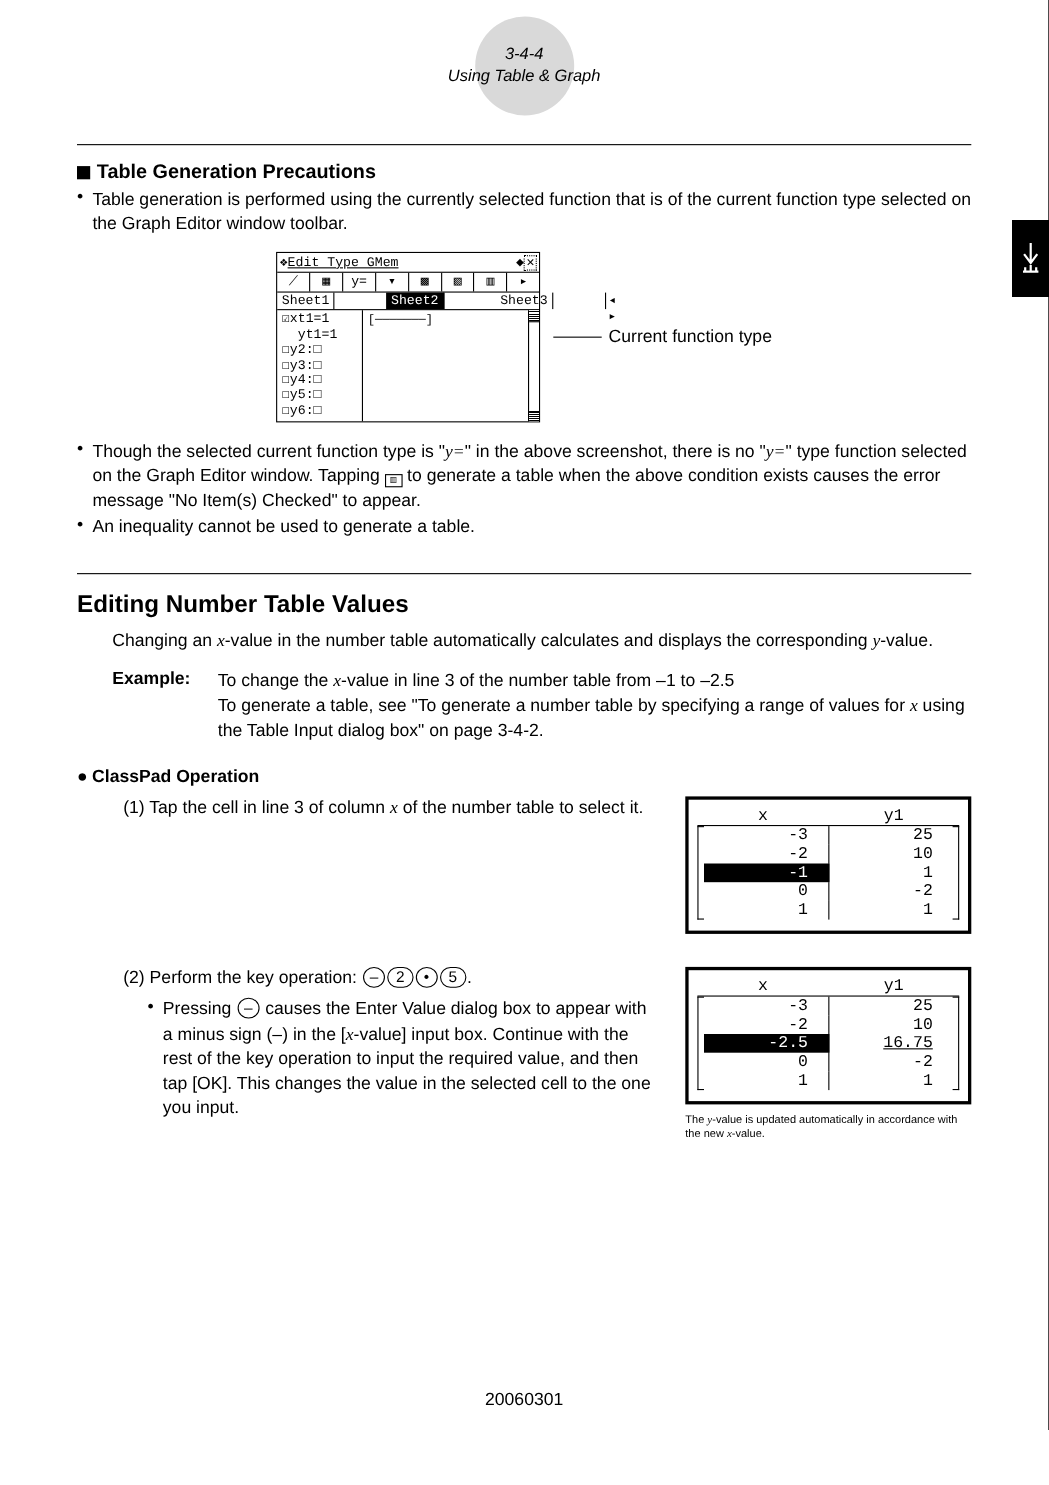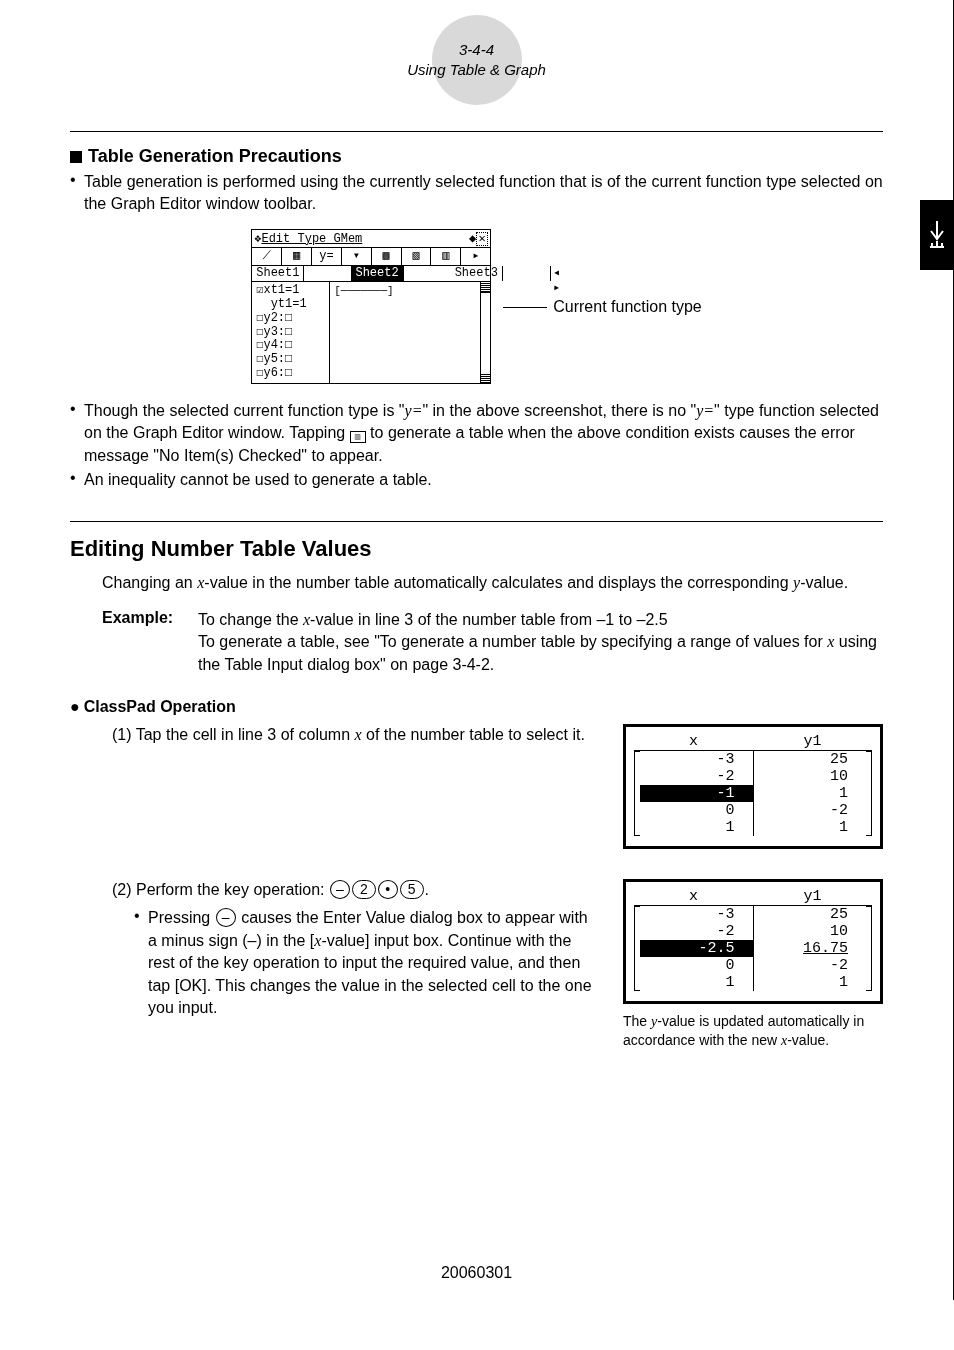--- a/index.html
+++ b/index.html
@@ -121,21 +121,21 @@
     padding: 6px 8px 10px 8px;
     font-family: "Courier New", monospace;
     font-size: 15px;
   }
   .ntable .hdr { display: flex; border-bottom: 1px solid #000; }
   .ntable .hdr div { flex: 1; text-align: center; }
   .ntable .row { display: flex; }
   .ntable .row div { flex: 1; text-align: right; padding-right: 18px; }
   .ntable .row .sel { background: #000; color: #fff; padding-right: 18px; }
   .ntable .brk { border-right: 1px solid #000; }
-  .foot-caption { font-size: 14px; margin-top: 8px; line-height: 1.3; }
+  .foot-caption { font-size: 10px; margin-top: 8px; line-height: 1.3; }
   .key { font-family: Arial; display: inline-block; border: 1px solid #000; border-radius: 10px; padding: 0 7px; font-size: 14px; line-height: 17px; vertical-align: 1px; margin: 0 1px;}
   .key.round { border-radius: 50%; width: 20px; padding: 0; text-align: center; }
   .tiny-icon { display: inline-block; border: 1px solid #000; width: 16px; height: 12px; vertical-align: -1px; font-size: 7px; text-align: center; line-height: 10px; }
   .footer-pn { text-align: center; font-size: 16px; position: absolute; bottom: 18px; left: 0; right: 0; }
 </style>
 </head>
 <body>
 
 <div class="side-tab">
   <svg width="20" height="32" viewBox="0 0 20 32">

